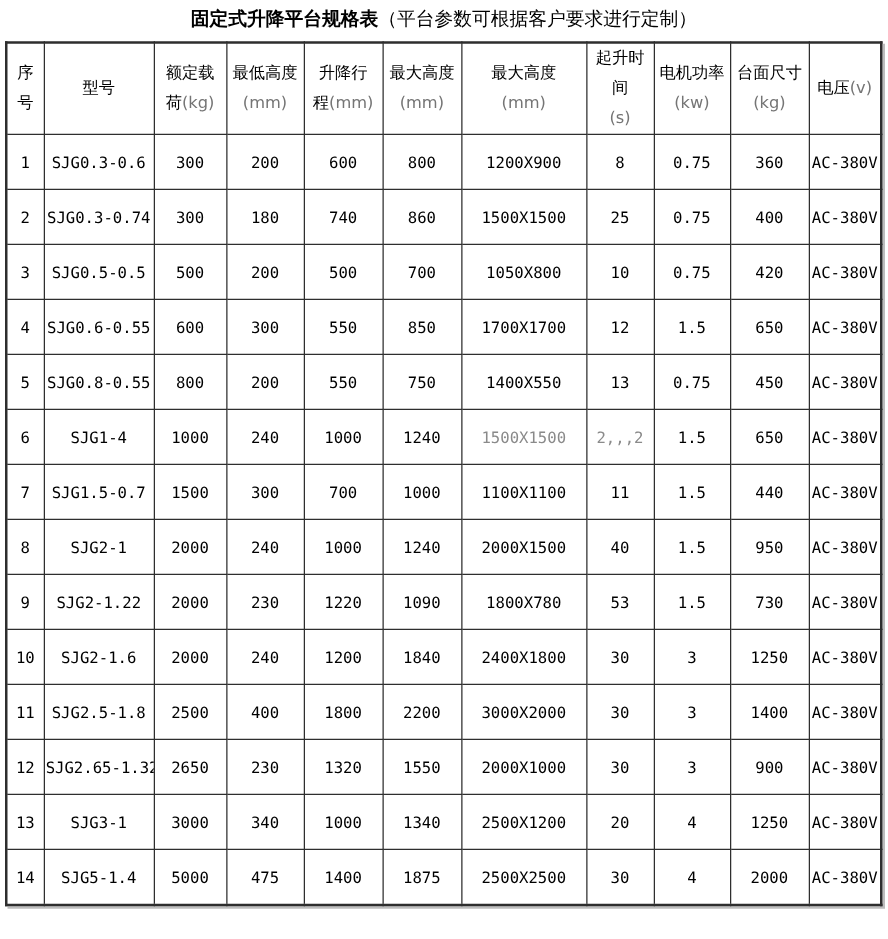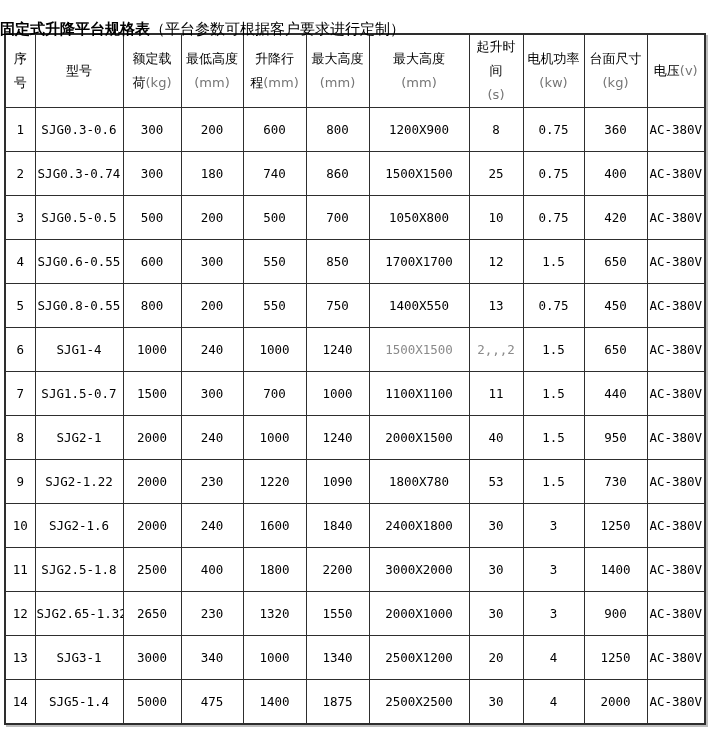--- a/index.html
+++ b/index.html
@@ -17,27 +17,26 @@
   }
   body {
     width: 710px;
     height: 751px;
     font-family: "DejaVu Sans", "Liberation Sans", sans-serif;
     color: var(--text);
     overflow: hidden;
   }
   .title-bar {
     width: 100%;
-    text-align: left;
-    padding-top: 21px;
+    text-align: center;
+    padding-top: 5px;
     height: 26px;
     font-size: 15px;
     line-height: 20px;
     white-space: nowrap;
-    font-family: Liberation Mono, monospace;
   }
   .title-main { font-weight: bold; }
   .title-note { font-weight: normal; }
   table.spec {
     border-collapse: collapse;
     table-layout: fixed;
     width: 700px;
     margin: 7px 0 0 4px;
     border: 2px solid var(--grid);
     box-shadow: 2px 2px 0 #bdbdbd;
@@ -250,21 +249,21 @@
         <td>53</td>
         <td>1.5</td>
         <td>730</td>
         <td>AC-380V</td>
       </tr>
       <tr>
         <td>10</td>
         <td>SJG2-1.6</td>
         <td>2000</td>
         <td>240</td>
-        <td>1600</td>
+        <td>1200</td>
         <td>1840</td>
         <td>2400X1800</td>
         <td>30</td>
         <td>3</td>
         <td>1250</td>
         <td>AC-380V</td>
       </tr>
       <tr>
         <td>11</td>
         <td>SJG2.5-1.8</td>

